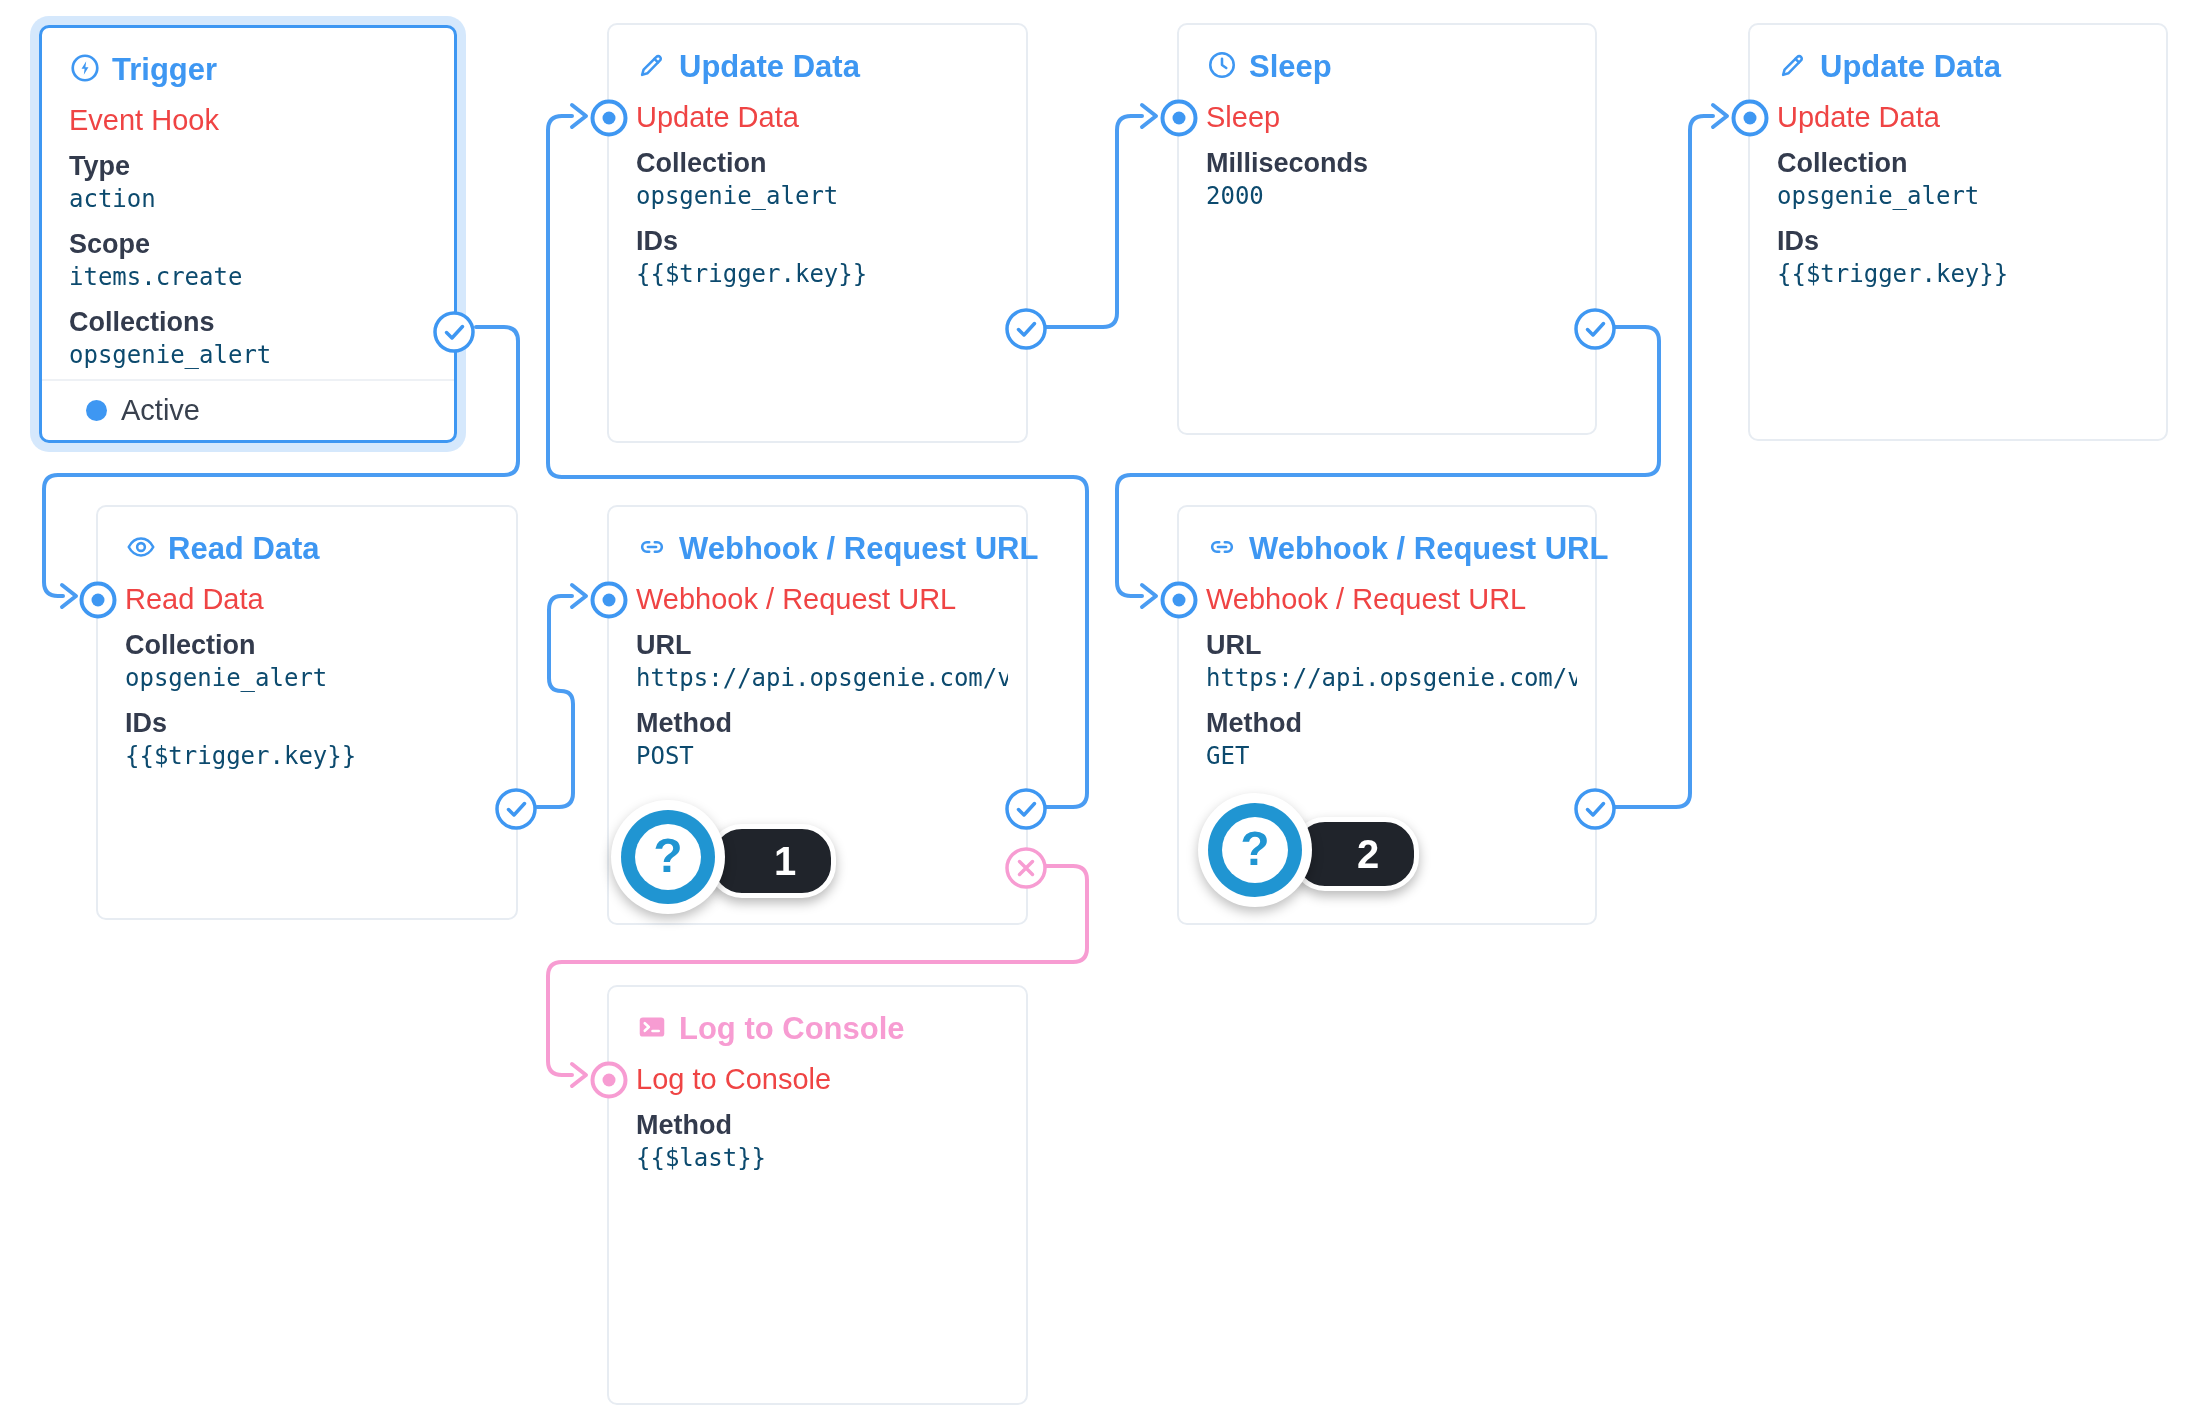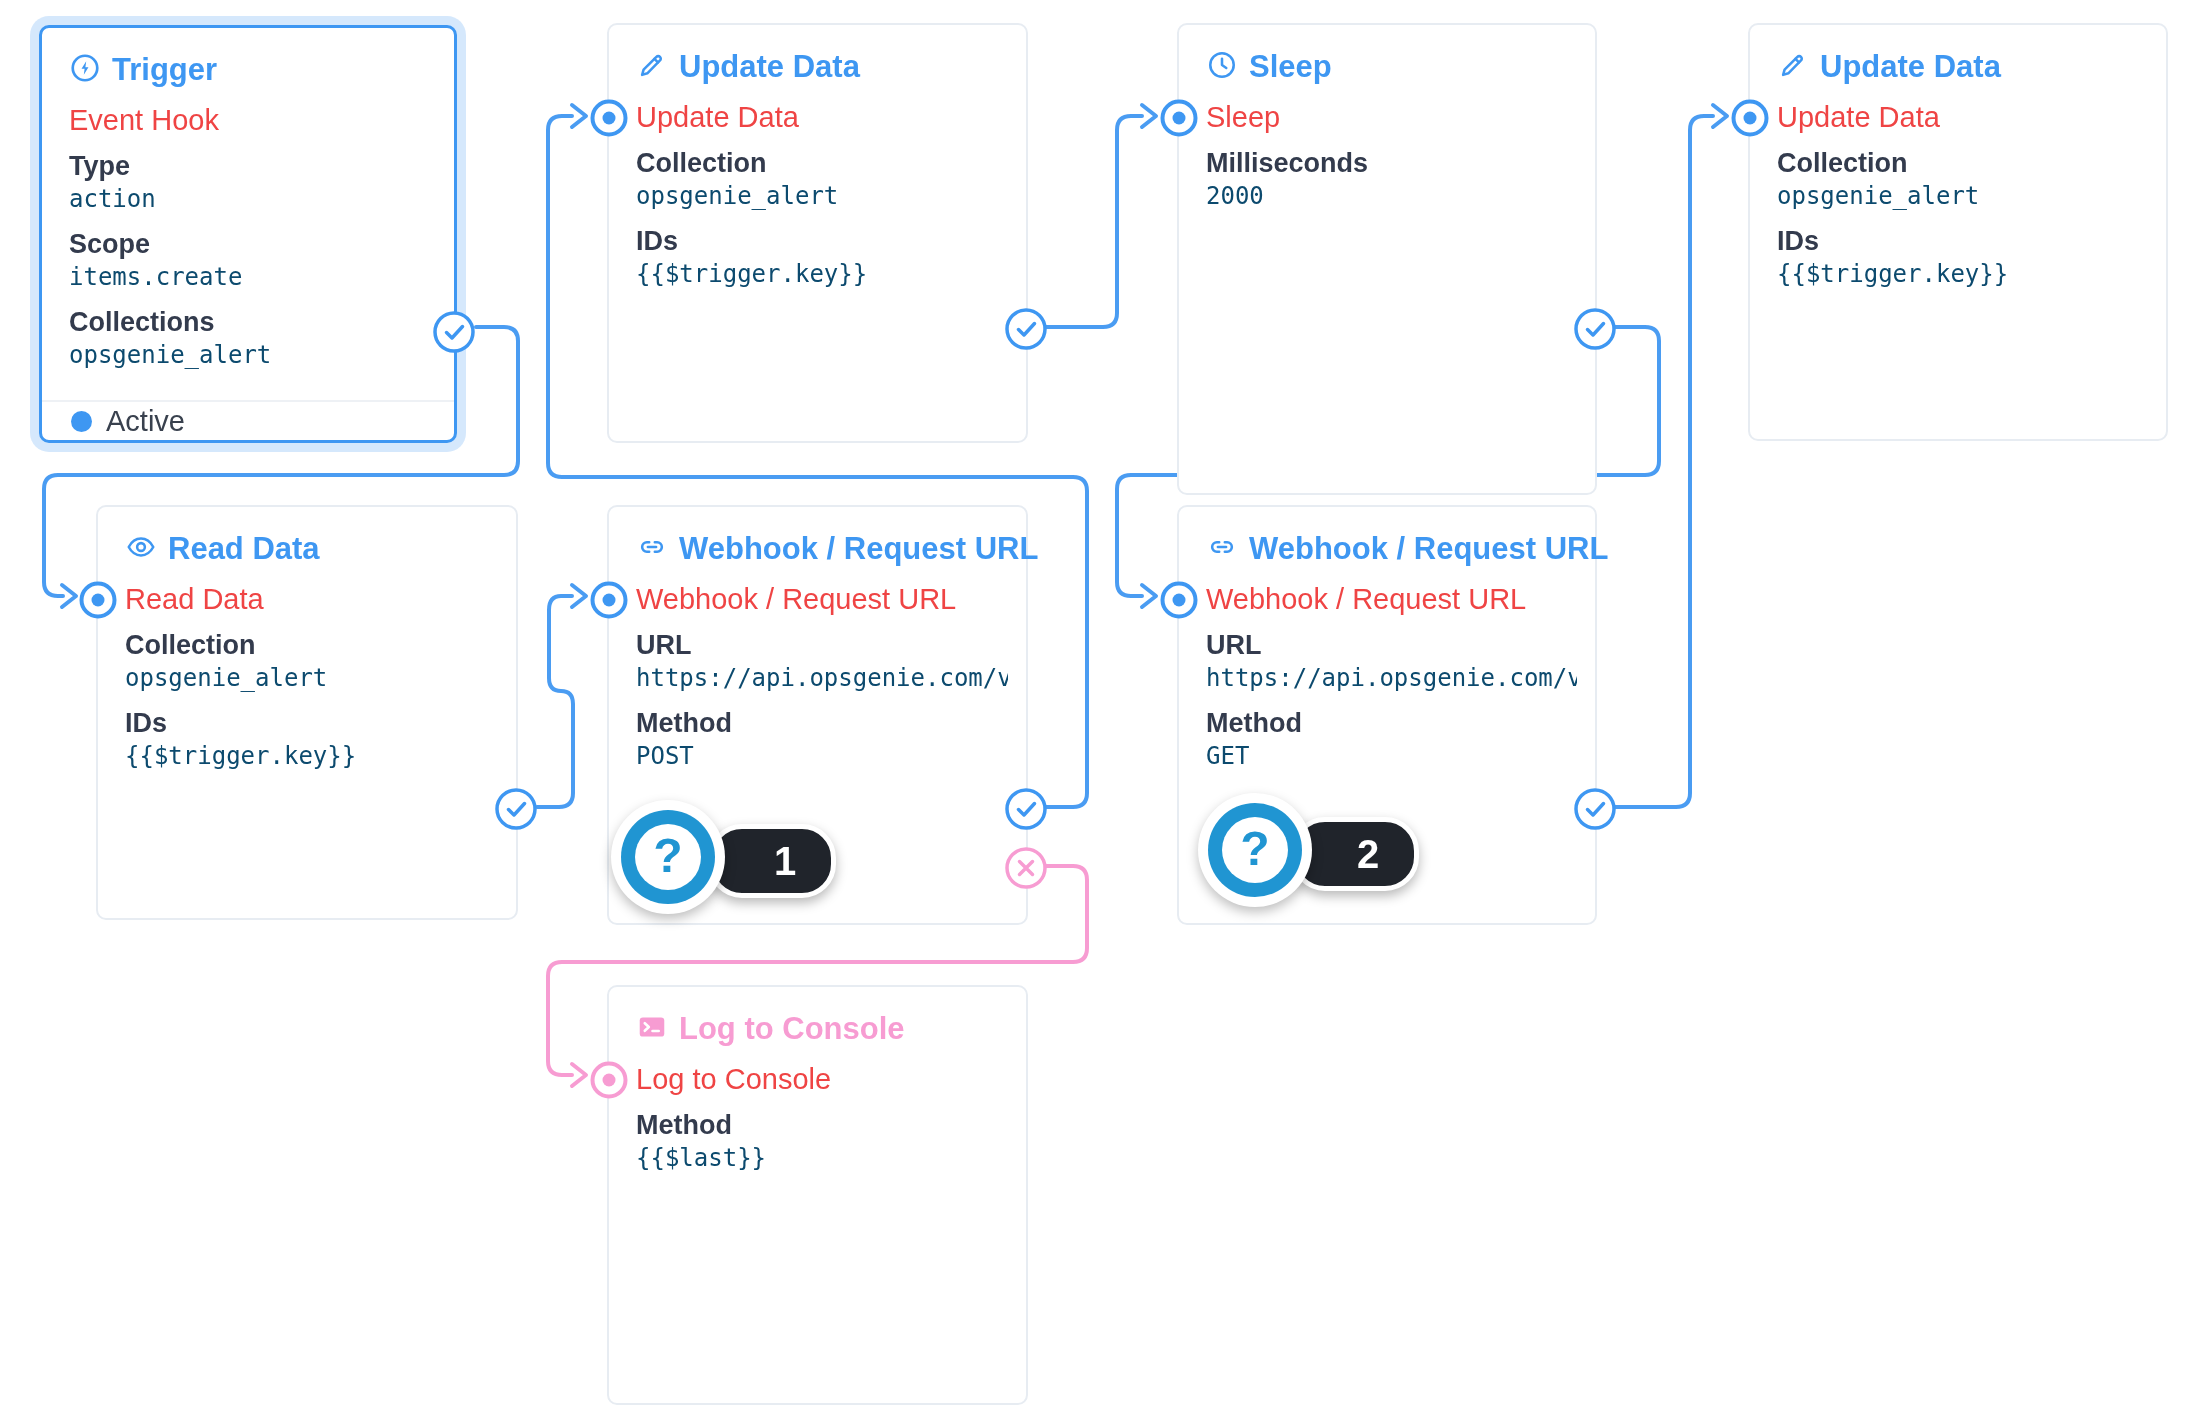--- a/index.html
+++ b/index.html
@@ -27,23 +27,23 @@
     font-size:31px;font-weight:700;color:#3e97f2;white-space:nowrap;
   }
   .card.pink .card-header{color:#f79cd2;}
   .hicon{width:32px;height:32px;flex:0 0 auto;display:flex;}
   .card-body{position:absolute;top:74px;left:27px;right:18px;}
   .card-name{font-size:29px;font-weight:500;color:#ef4444;line-height:36px;white-space:nowrap;}
   .field{margin-top:11px;}
   .flabel{font-size:27px;font-weight:700;color:#333b4d;line-height:34px;}
   .fvalue{font-family:"DejaVu Sans Mono",monospace;font-size:24px;color:#0c4a6e;line-height:33px;white-space:nowrap;overflow:hidden;}
   .card-footer{
-    position:absolute;left:0;right:0;bottom:0;height:40px;
+    position:absolute;left:0;right:0;bottom:0;height:61px;
     border-top:2px solid #eef1f5;display:flex;align-items:center;gap:14px;
-    padding-left:29px;box-sizing:border-box;
+    padding-left:44px;box-sizing:border-box;
   }
   .status-dot{width:21px;height:21px;border-radius:50%;background:#3e97f2;}
   .status-text{font-size:29px;font-weight:500;color:#39414e;}
 
   .attach{position:absolute;width:42px;height:42px;z-index:4;}
   .attach svg{display:block;}
   .attach.in{left:-21px;top:72px;}
   .attach.out-resolve{right:-21px;top:281px;}
   .card.row0 .attach.out-resolve{top:283px;}
   .attach.out-reject{right:-21px;top:340px;}
@@ -163,21 +163,21 @@
         </svg>
     </div>
     <div class="attach out-resolve">
       <svg width="42" height="42" viewBox="0 0 42 42">
           <circle cx="21" cy="21" r="19" fill="#fff" stroke="#3e97f2" stroke-width="3.5"></circle>
           <path d="M13.5 21.5 l5.5 5.5 L29.5 15.5" fill="none" stroke="#3e97f2" stroke-width="3.5" stroke-linecap="round" stroke-linejoin="round"></path>
         </svg>
     </div>
   </div>
 
-  <div class="card row0" style="left:1177px;top:23px;width:420px;height:472px;padding-left:12px;">
+  <div class="card row0" style="left:1177px;top:23px;width:420px;height:412px;padding-left:12px;">
     <div class="card-header">
       <span class="hicon">
         <svg width="32" height="32" viewBox="0 0 24 24" fill="none" stroke="#3e97f2" stroke-width="1.9" stroke-linecap="round" stroke-linejoin="round">
             <circle cx="12" cy="12" r="8.8"></circle>
             <path d="M12 7.4 V12 L15.2 14.2"></path>
           </svg>
       </span>
       <span>Sleep</span>
     </div>
     <div class="card-body">

